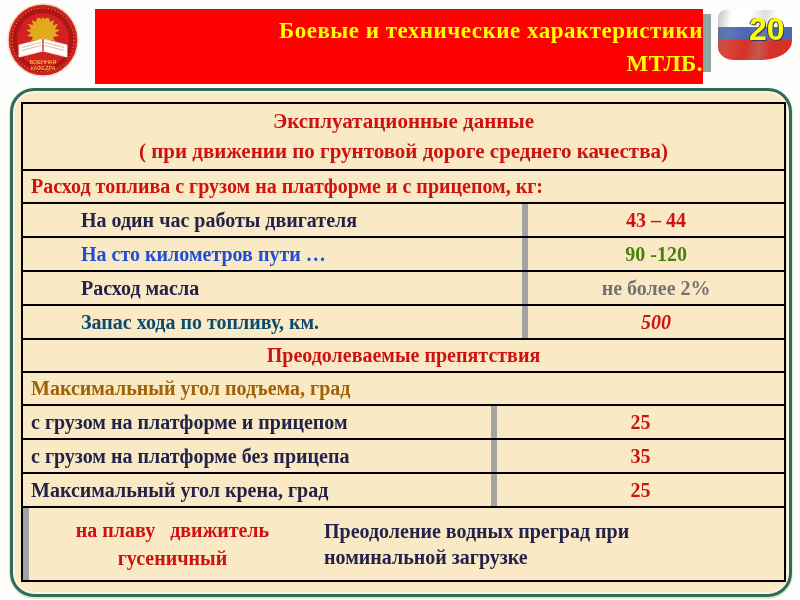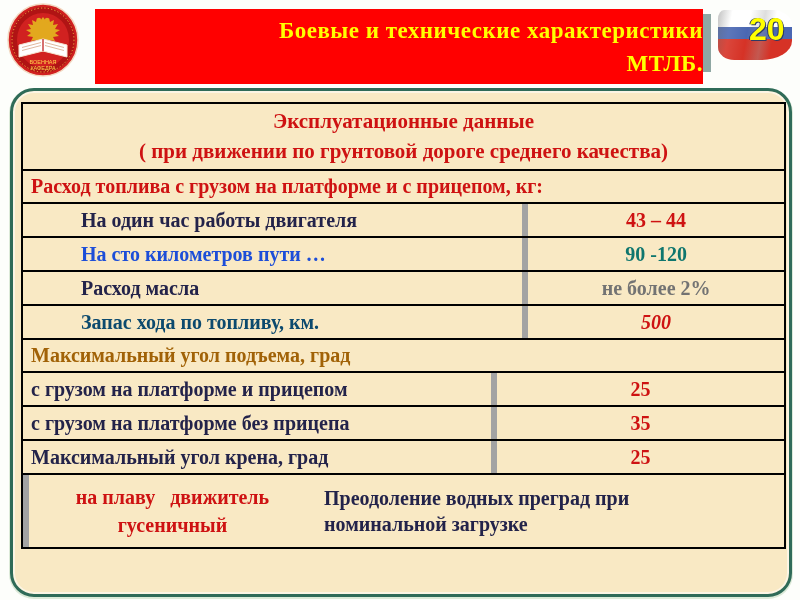--- a/index.html
+++ b/index.html
@@ -120,29 +120,32 @@
       </div>
       <div class="row header_left">
         <div class="cell full" style="color: rgb(206, 18, 18);">Расход топлива с грузом на платформе и с прицепом, кг:</div>
       </div>
       <div class="row pair indent">
         <div class="cell label" style="flex: 0 0 65.6%; color: rgb(35, 35, 74);">На один час работы двигателя</div>
         <div class="cell value" style="color: rgb(206, 18, 18);">43 – 44</div>
       </div>
       <div class="row pair indent">
         <div class="cell label" style="flex: 0 0 65.6%; color: #1d4ed8;">На сто километров пути …</div>
-        <div class="cell value" style="color: #0f766e;">90 -120</div>
+        <div class="cell value" style="color: #4d7c0f;">90 -120</div>
       </div>
       <div class="row pair indent">
         <div class="cell label" style="flex: 0 0 65.6%; color: rgb(35, 35, 74);">Расход масла</div>
         <div class="cell value" style="color: #737373;">не более 2%</div>
       </div>
       <div class="row pair indent">
         <div class="cell label" style="flex: 0 0 65.6%; color: #0c4a6e;">Запас хода по топливу, км.</div>
         <div class="cell value" style="color: rgb(206, 18, 18); font-style: italic;">500</div>
+      </div>
+      <div class="row header_center">
+        <div class="cell full" style="color: rgb(206, 18, 18);">Преодолеваемые препятствия</div>
       </div>
       <div class="row header_left">
         <div class="cell full" style="color: #a16207;">Максимальный угол подъема, град</div>
       </div>
       <div class="row pair">
         <div class="cell label" style="flex: 0 0 61.5%; color: rgb(35, 35, 74);">с грузом на платформе и прицепом</div>
         <div class="cell value" style="color: rgb(206, 18, 18);">25</div>
       </div>
       <div class="row pair">
         <div class="cell label" style="flex: 0 0 61.5%; color: rgb(35, 35, 74);">с грузом на платформе без прицепа</div>

